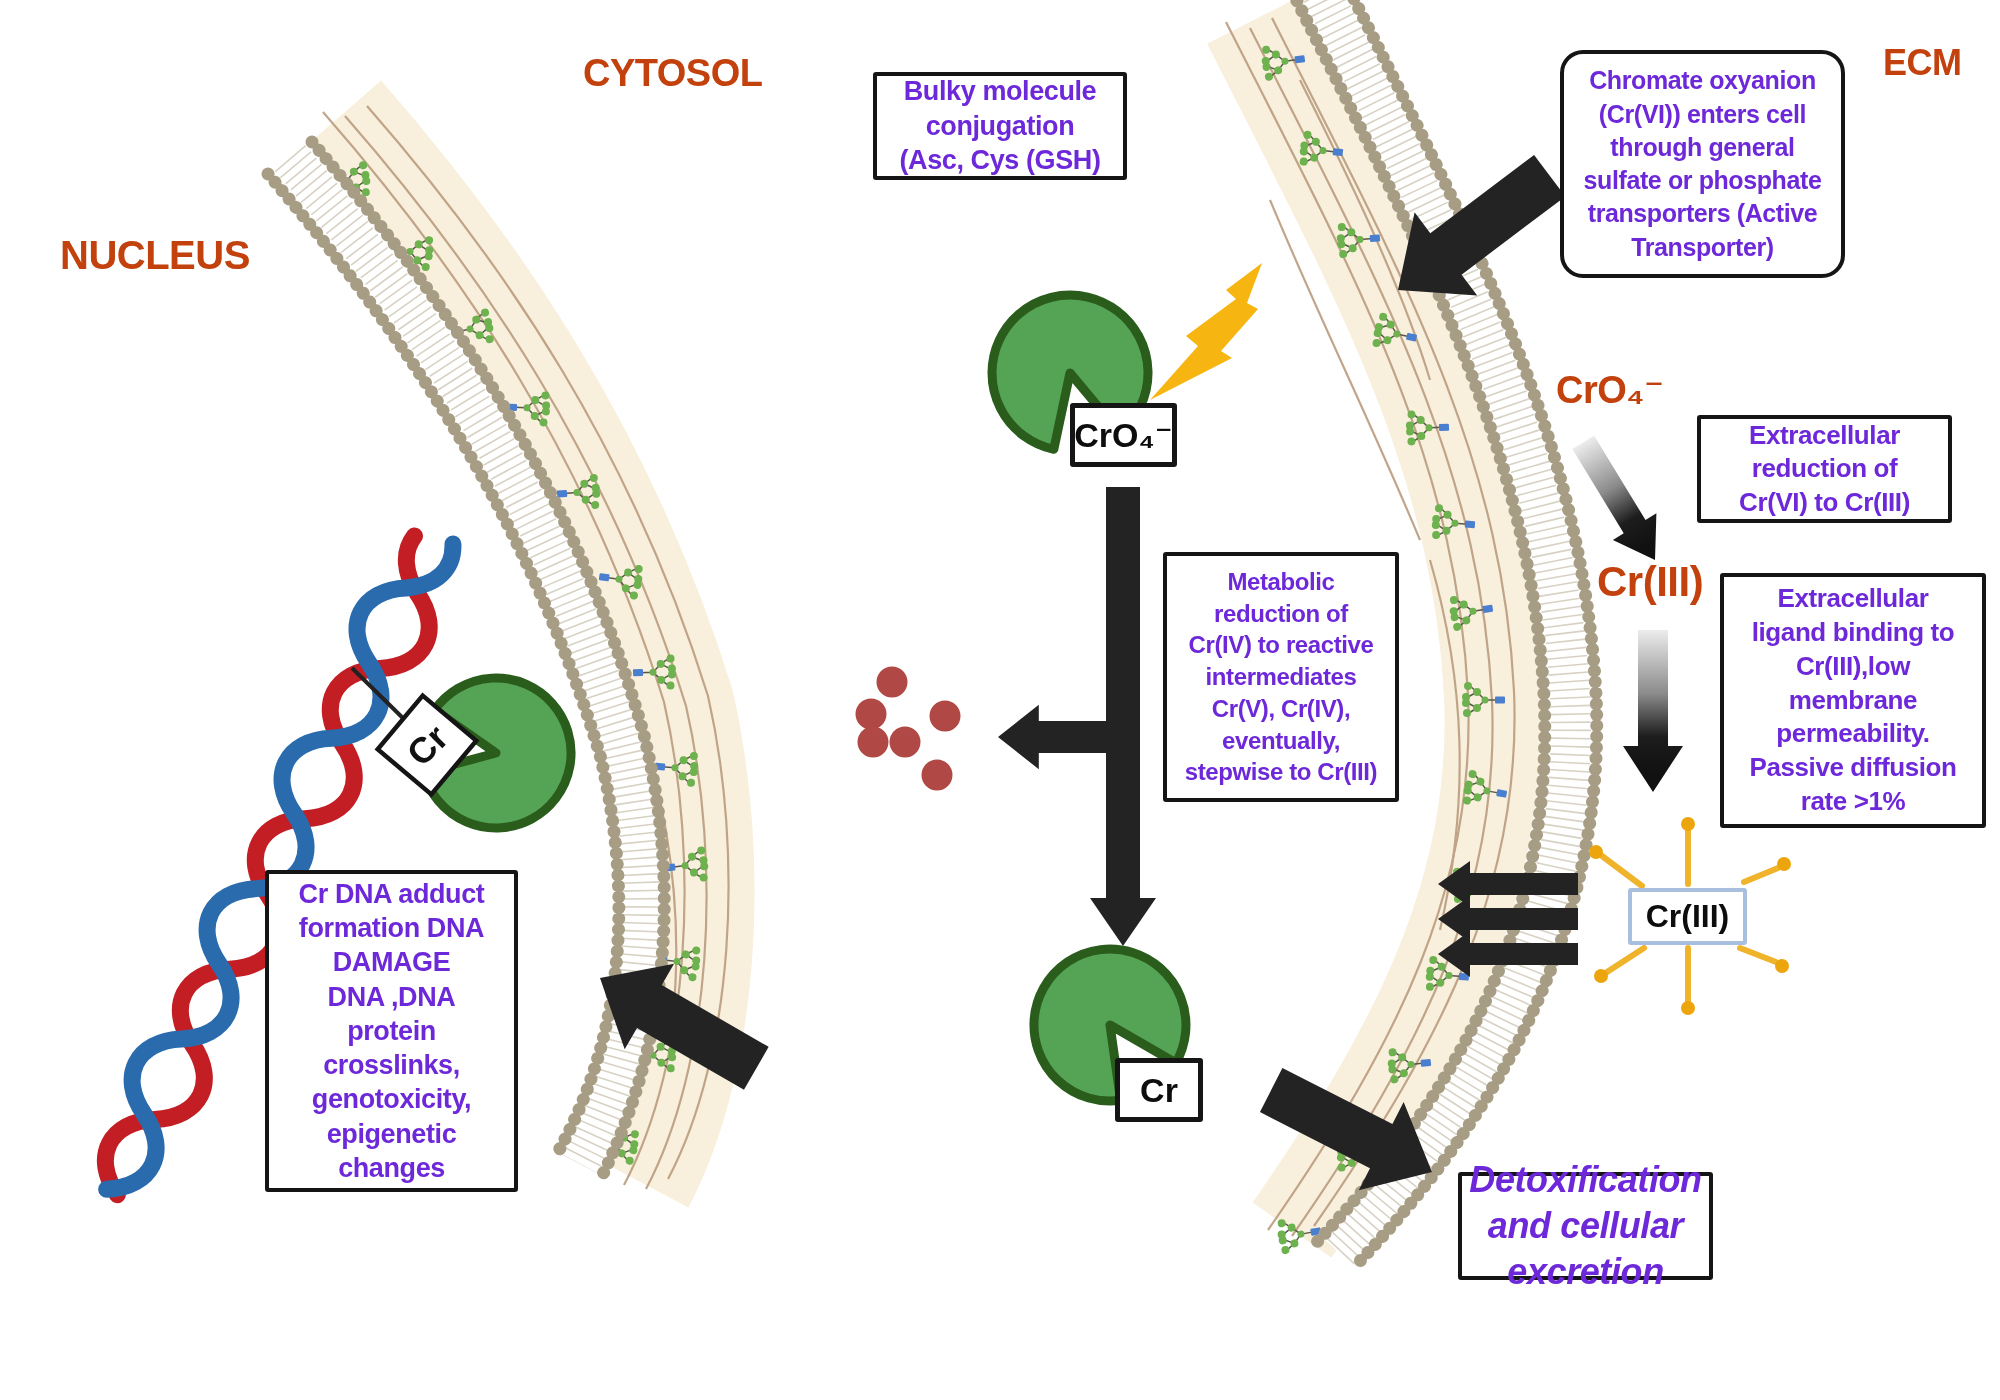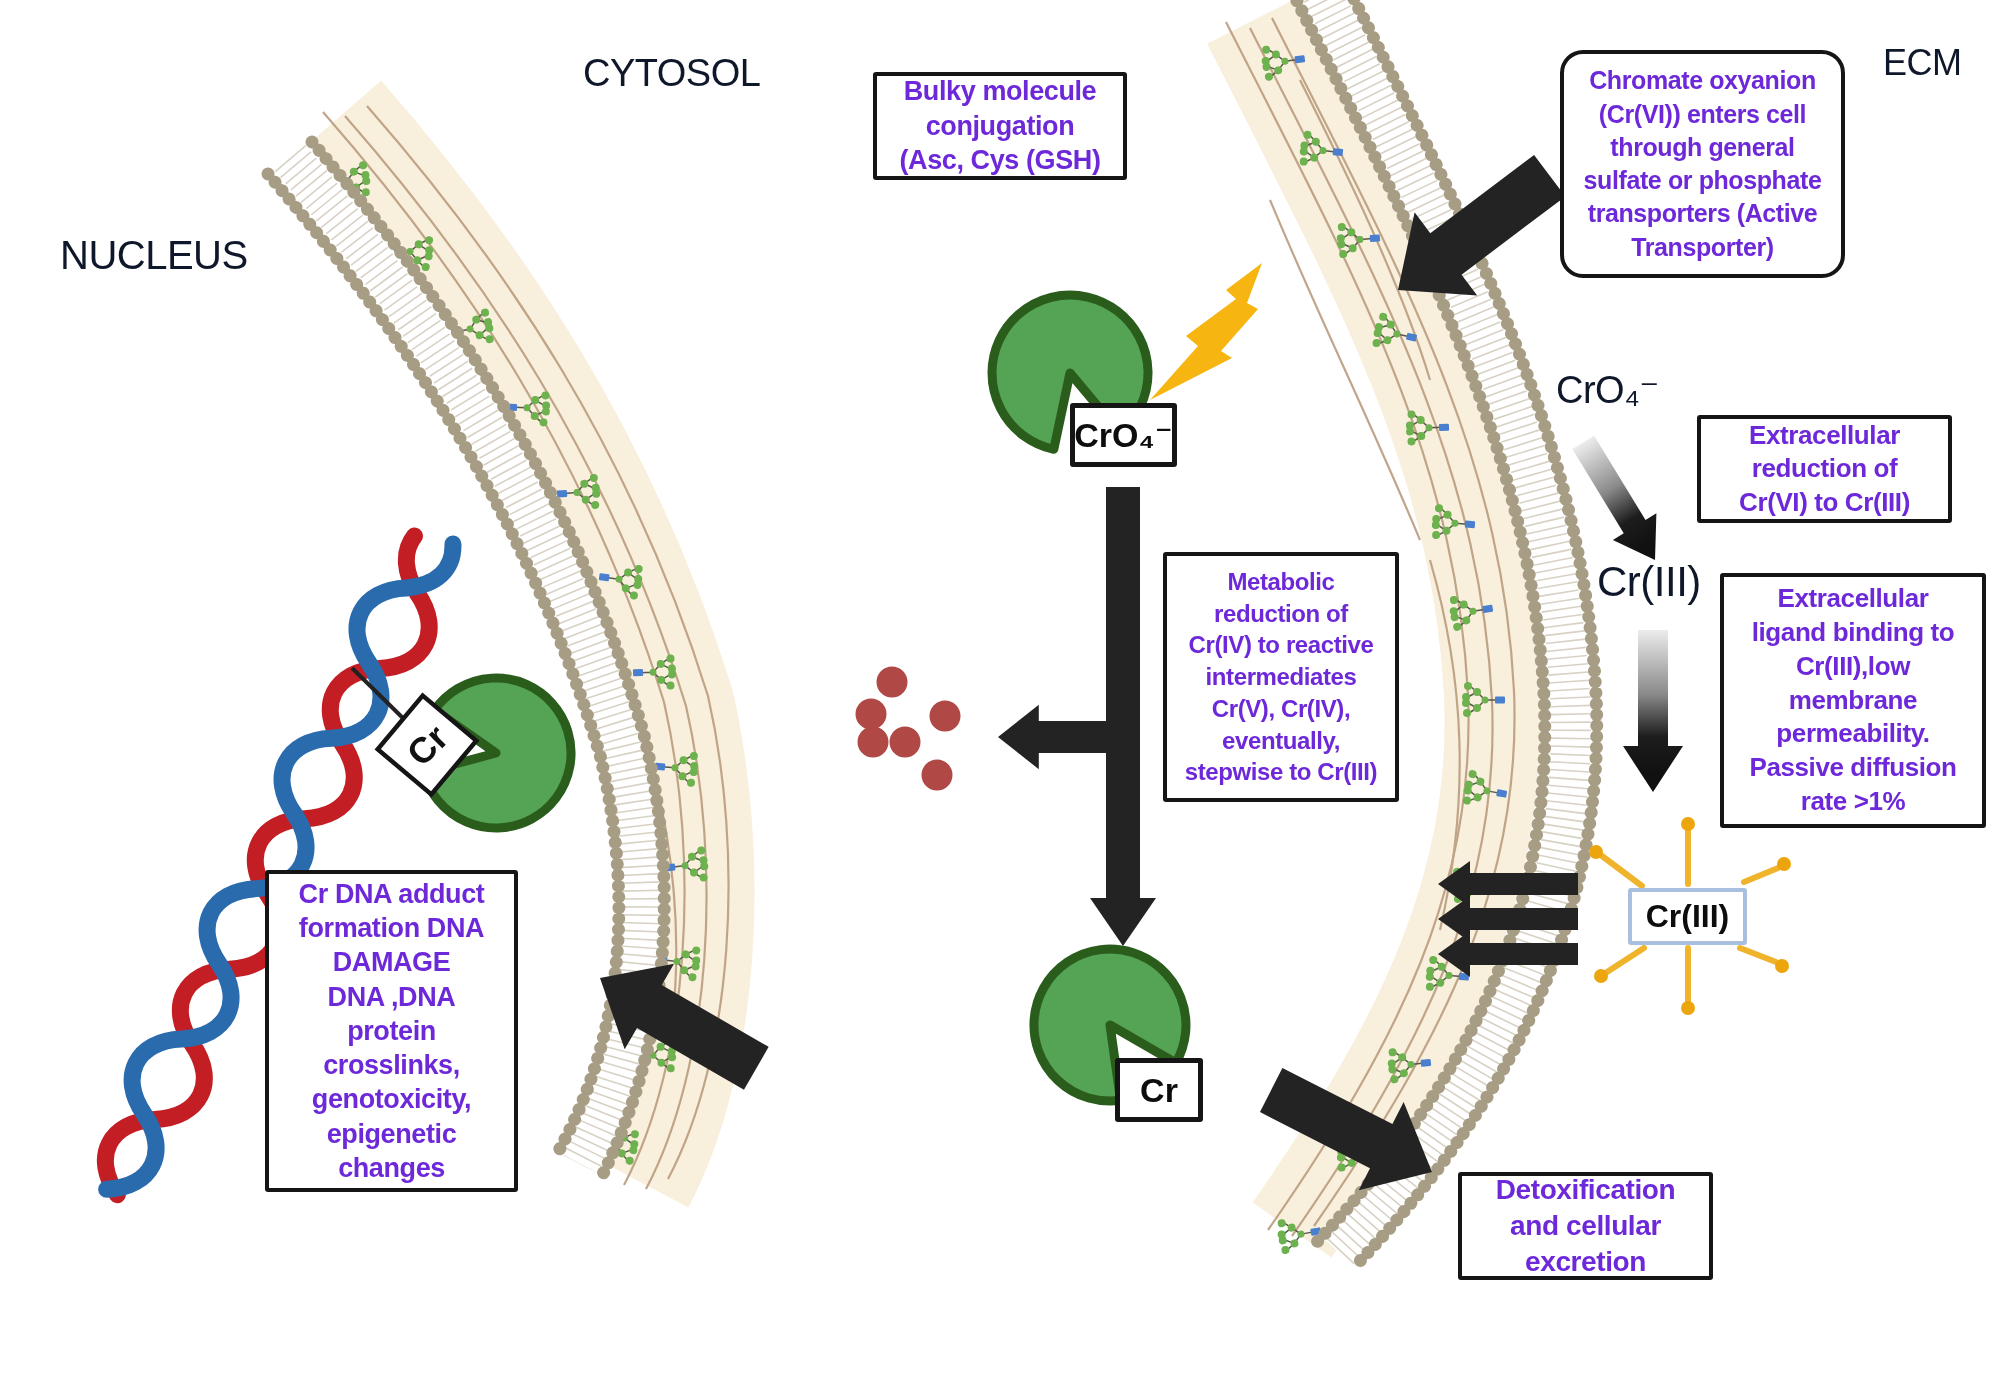--- a/index.html
+++ b/index.html
@@ -3,21 +3,21 @@
 <meta charset="utf-8">
 <style>
   html,body{margin:0;padding:0;background:#fff;}
   .stage{position:relative;width:2000px;height:1400px;background:#fff;overflow:hidden;
          font-family:"Liberation Sans","DejaVu Sans",sans-serif;color:#111;}
   .gfx{position:absolute;left:0;top:0;}
   .box{position:absolute;background:#fff;border:4px solid #151515;border-radius:3px;
        display:flex;align-items:center;justify-content:center;text-align:center;
        font-weight:bold;color:#6d28d9;white-space:pre-line;line-height:1.28;
        letter-spacing:-0.4px;box-sizing:border-box;}
-  .lbl{position:absolute;font-weight:normal;color:#0f172a;white-space:nowrap;letter-spacing:-0.5px;}
+  .lbl{position:absolute;font-weight:bold;color:#c2410c;white-space:nowrap;letter-spacing:-0.5px;}
   .mini{position:absolute;background:#fff;border:5px solid #151515;border-radius:3px;
         display:flex;align-items:center;justify-content:center;font-weight:bold;
         color:#0d0d0d;box-sizing:border-box;}
 </style>
 </head>
 <body>
 
 <div class="stage">
 
 <svg class="gfx" width="2000" height="1400" viewBox="0 0 2000 1400">
@@ -215,21 +215,21 @@
 <div class="box" style="left:265px;top:870px;width:253px;height:322px;font-size:27px;line-height:1.27;">Cr DNA adduct
 formation DNA
 DAMAGE
 DNA ,DNA
 protein
 crosslinks,
 genotoxicity,
 epigenetic
 changes</div>
 
-<div class="box" style="left:1458px;top:1172px;width:255px;height:108px;font-size:28px;">Detoxification
+<div class="box" style="left:1458px;top:1172px;width:255px;height:108px;font-size:36px;font-style:italic;">Detoxification
 and cellular
 excretion</div>
 
 <div class="mini" style="left:1070px;top:403px;width:107px;height:64px;font-size:34px;">CrO₄⁻</div>
 
 <div class="mini" style="left:1115px;top:1058px;width:88px;height:64px;font-size:34px;">Cr</div>
 
 <div class="mini" style="left:1628px;top:888px;width:119px;height:57px;font-size:32px;border:4px solid #a9bfdf;">Cr(III)</div>
 
 </div>

